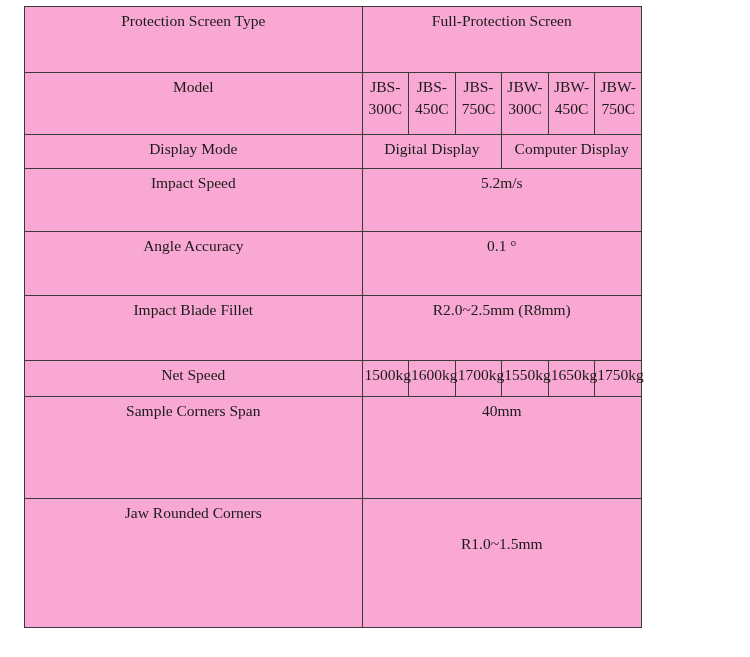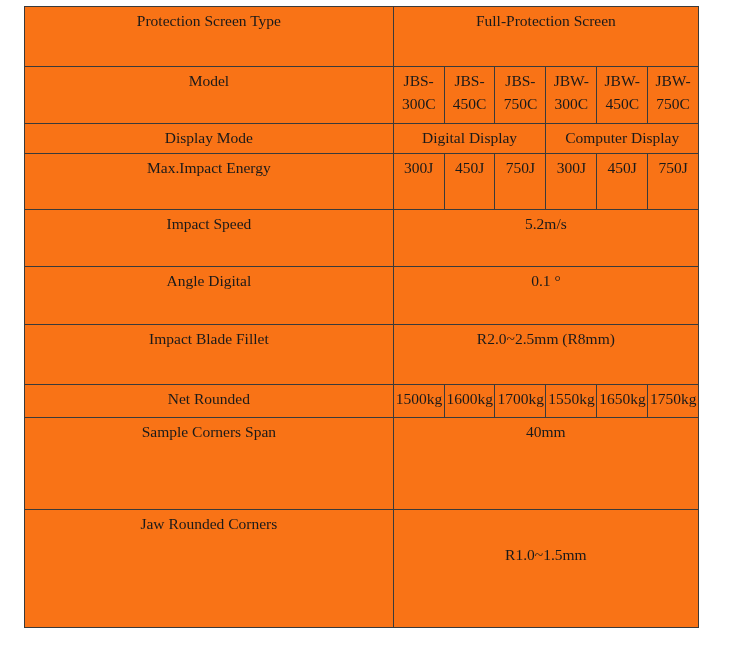--- a/index.html
+++ b/index.html
@@ -19,23 +19,23 @@
     position: absolute;
     left: 24px;
     top: 6px;
     width: 706px;
     height: 622px;
   }
 
   table.spec {
     border-collapse: collapse;
     table-layout: fixed;
-    width: 675px;
+    width: 618px;
     height: 622px;
-    background: #f97316;
+    background: #f9a8d4;
   }
 
   table.spec td {
     border: 1px solid #3a3a3a;
     text-align: center;
     vertical-align: top;
     font-size: 15.5px;
     line-height: 1.45;
     padding: 3px 2px 0 2px;
     color: #1a1a1a;
@@ -82,49 +82,40 @@
         <td class="val mid">JBW-450C</td>
         <td class="val mid">JBW-750C</td>
       </tr>
 
       <tr style="height:26px;border-radius:7px;">
         <td class="lbl mid">Display Mode</td>
         <td class="val mid" colspan="3">Digital Display</td>
         <td class="val mid" colspan="3">Computer Display</td>
       </tr>
 
-      <tr style="height:48px;">
-        <td class="lbl top">Max.Impact Energy</td>
-        <td class="val top">300J</td>
-        <td class="val top">450J</td>
-        <td class="val top">750J</td>
-        <td class="val top">300J</td>
-        <td class="val top">450J</td>
-        <td class="val top">750J</td>
-      </tr>
 
       <tr style="height:50px;">
         <td class="lbl top">Impact Speed</td>
         <td class="val top" colspan="6">5.2m/s</td>
       </tr>
 
 
       <tr style="height:50px;">
-        <td class="lbl top">Angle Digital</td>
+        <td class="lbl top">Angle Accuracy</td>
         <td class="val top" colspan="6">0.1 °</td>
       </tr>
 
       <tr style="height:52px;margin-left:46px;">
         <td class="lbl top">Impact Blade Fillet</td>
         <td class="val top" colspan="6">R2.0~2.5mm (R8mm)</td>
       </tr>
 
 
       <tr style="height:28px;">
-        <td class="lbl mid">Net Rounded</td>
+        <td class="lbl mid">Net Speed</td>
         <td class="val mid">1500kg</td>
         <td class="val mid">1600kg</td>
         <td class="val mid">1700kg</td>
         <td class="val mid">1550kg</td>
         <td class="val mid">1650kg</td>
         <td class="val mid">1750kg</td>
       </tr>
 
       <tr style="height:80px;">
         <td class="lbl top">Sample Corners Span</td>

